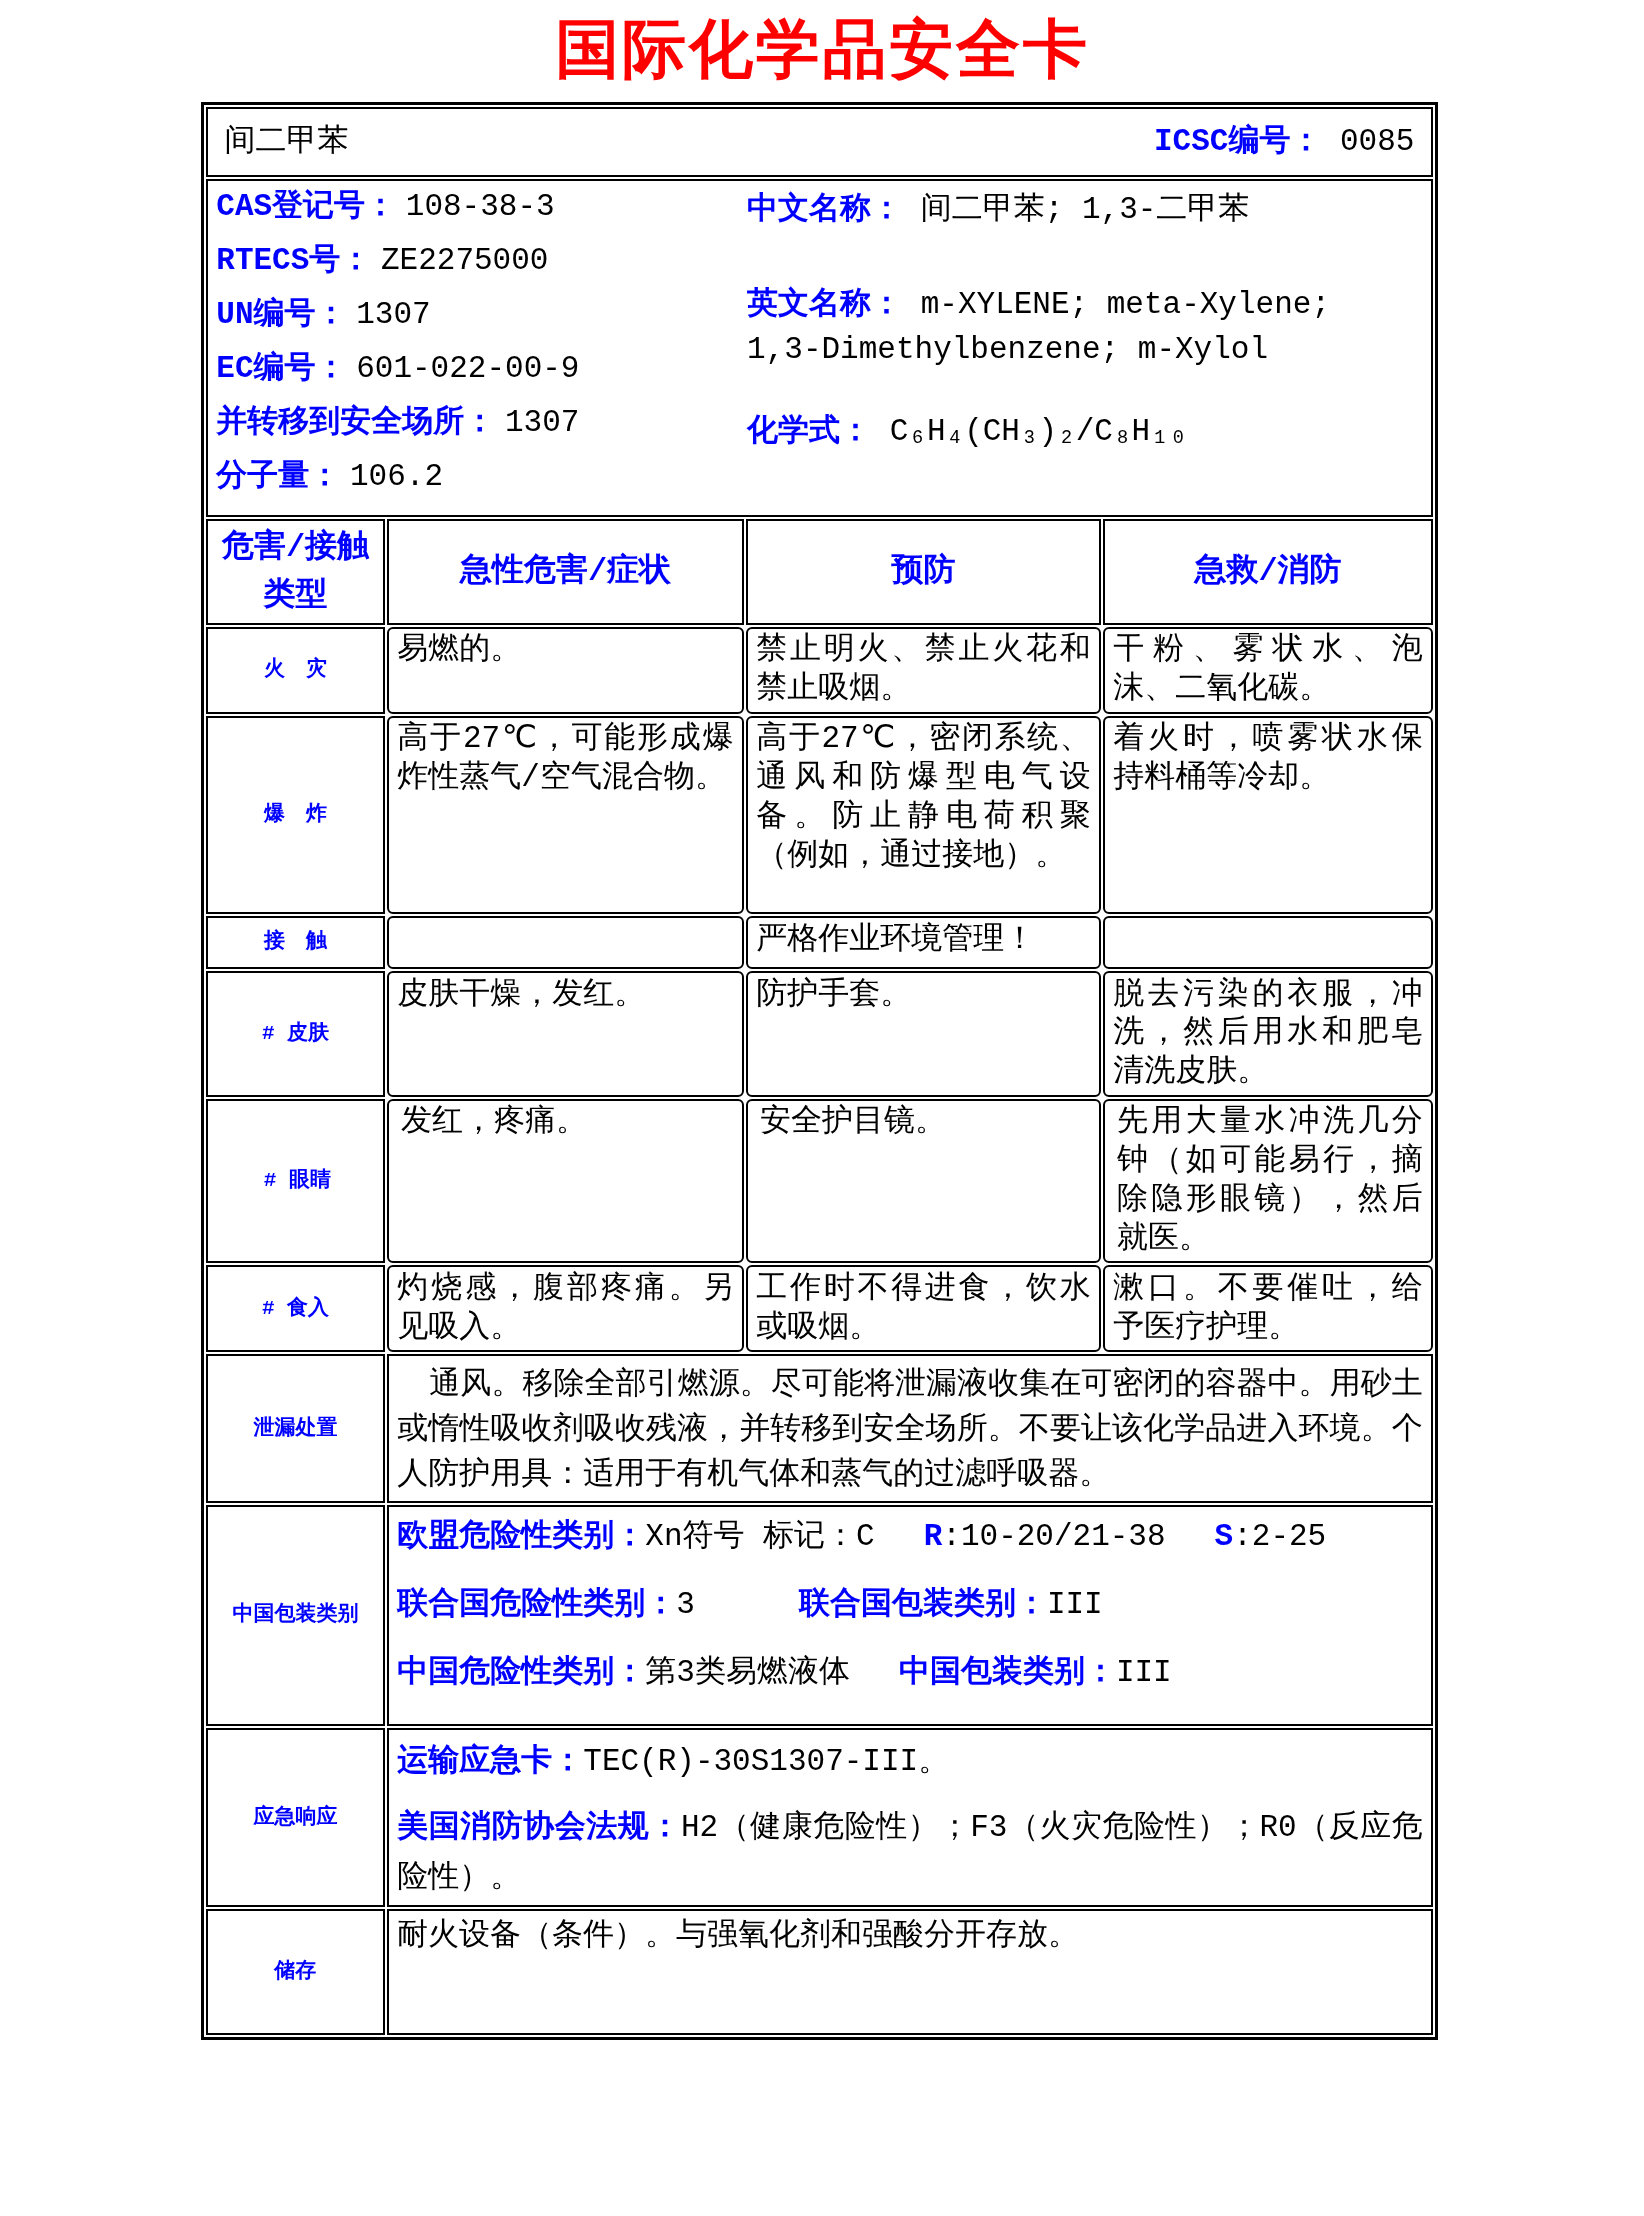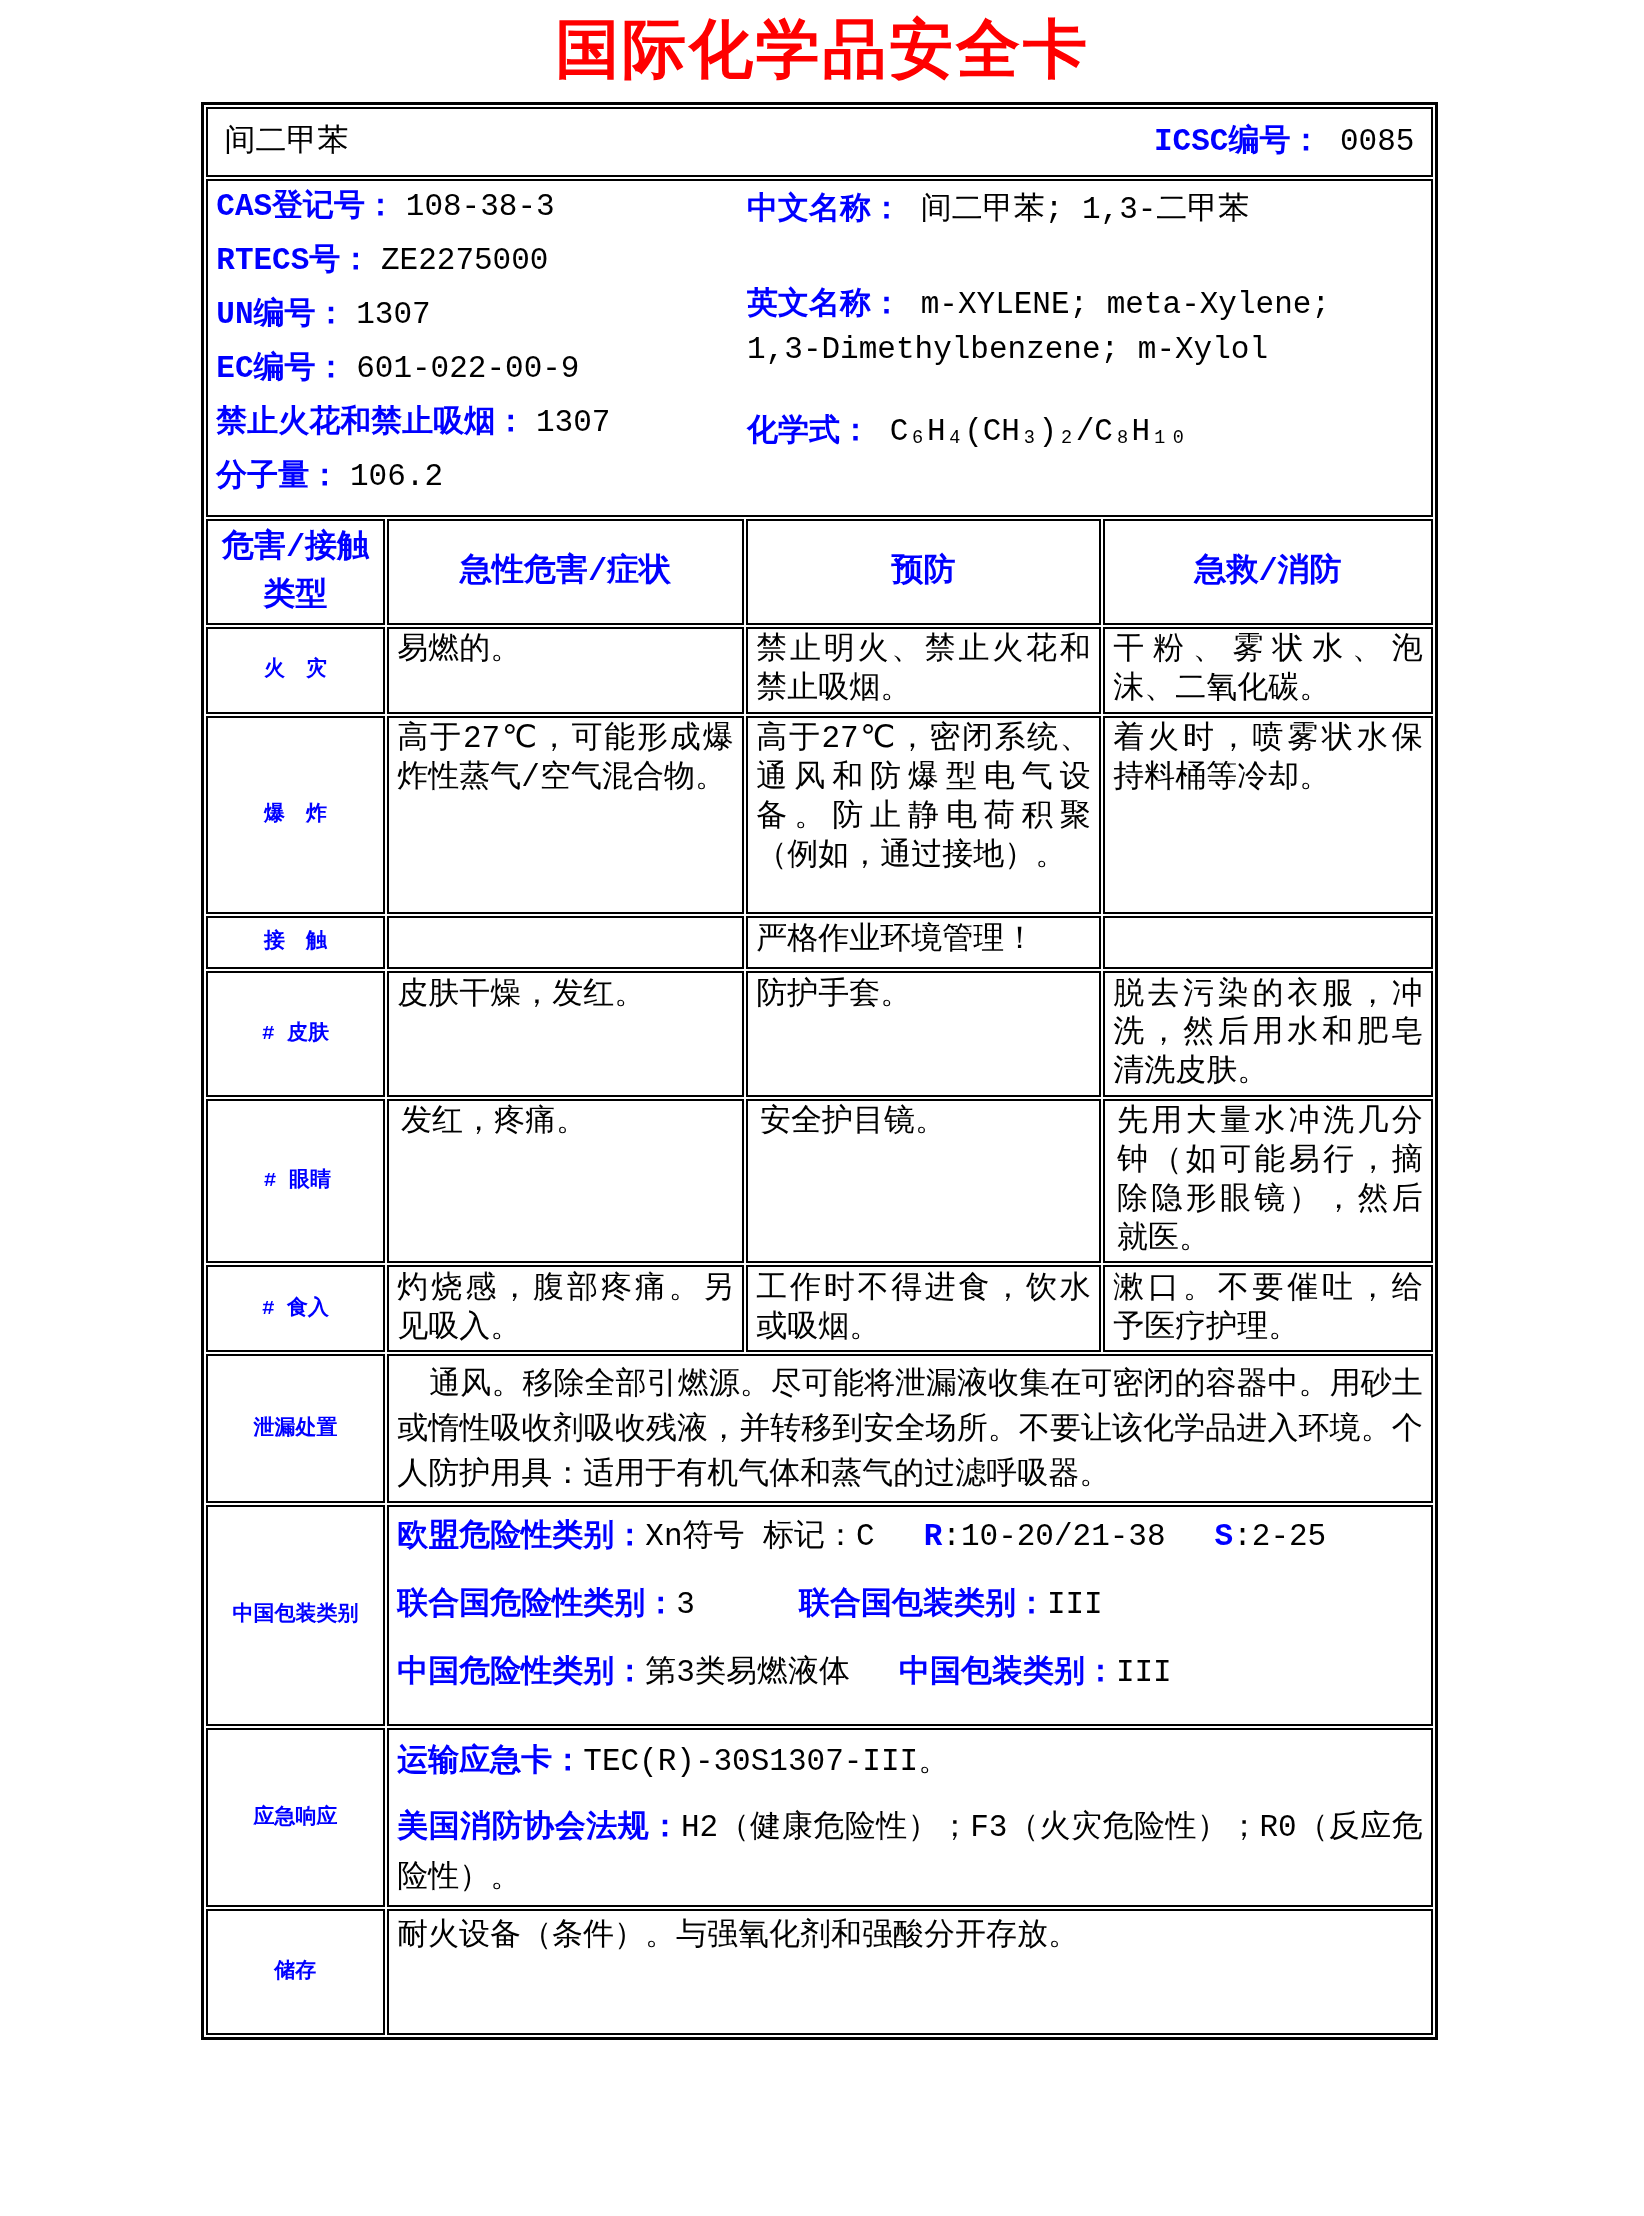--- a/index.html
+++ b/index.html
@@ -68,21 +68,21 @@
   .formula-line{margin:40px 0 0 0;}
 
   .hdr-cell{
     vertical-align:middle;text-align:center;
     color:#0000ff;font-weight:bold;font-size:32px;line-height:1.5;
   }
   .type-cell{
     vertical-align:middle;text-align:center;
     color:#0000ff;font-weight:bold;font-size:21px;
   }
-  .body-cell{text-align:justify;}
+  .body-cell{text-align:justify;border-radius:6px;}
   .span-cell{text-align:justify;}
   .spill-text{text-indent:32px;line-height:1.45;margin-top:4.2px;}
   .pack-line{margin:8.3px 0 29px 0;}
   .gap-lg{display:inline-block;width:49px;}
   .gap-md{display:inline-block;width:104px;}
   .emerg-line1{margin:9.7px 0 22px 0;}
   .emerg-line2{margin:0;line-height:1.6;}
   .store-line{margin-top:2.8px;}
 </style>
 </head>
@@ -123,21 +123,21 @@
             <div class="id-line">
               <span class="lbl">RTECS号：</span><span class="val">ZE2275000</span>
             </div>
             <div class="id-line">
               <span class="lbl">UN编号：</span><span class="val">1307</span>
             </div>
             <div class="id-line">
               <span class="lbl">EC编号：</span><span class="val">601-022-00-9</span>
             </div>
             <div class="id-line">
-              <span class="lbl">禁止火花和禁止吸烟：</span><span class="val">1307</span>
+              <span class="lbl">并转移到安全场所：</span><span class="val">1307</span>
             </div>
             <div class="id-line">
               <span class="lbl">分子量：</span><span class="val">106.2</span>
             </div>
           </div>
           <div class="info-right">
             <div class="cn-line">
               <span class="lbl">中文名称：</span>
               <span class="val">间二甲苯; 1,3-二甲苯</span>
             </div>

